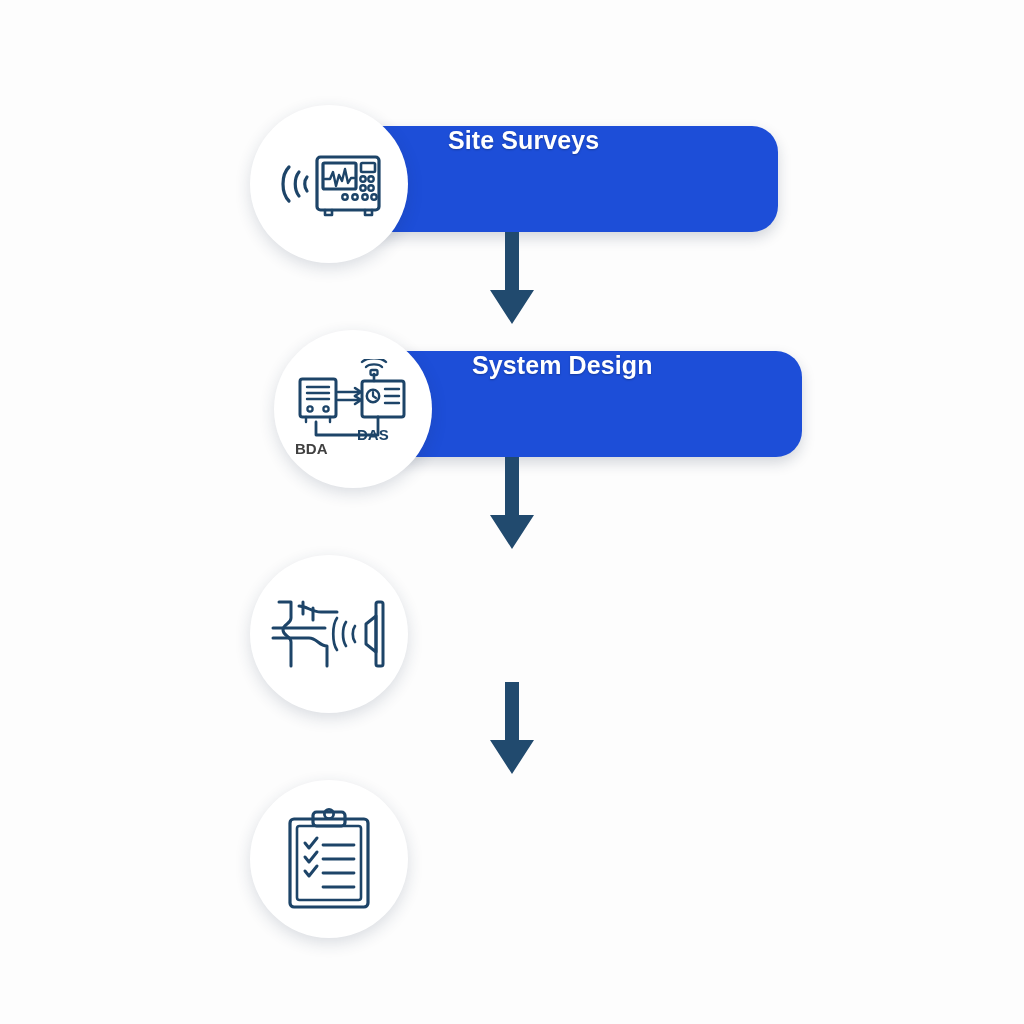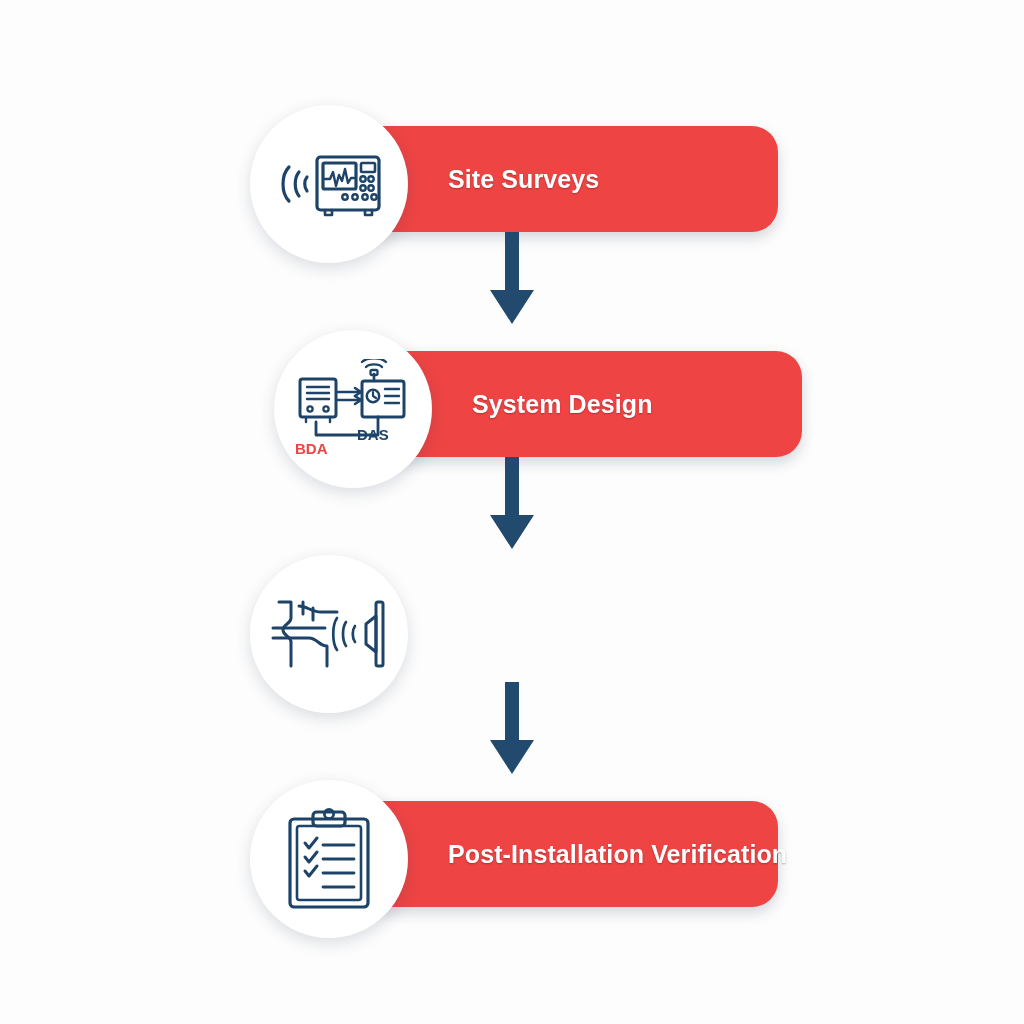--- a/index.html
+++ b/index.html
@@ -27,25 +27,25 @@
     width: 1024px;
     height: 148px;
   }
 
   .step-bar {
     position: absolute;
     left: 330px;
     top: 21px;
     width: 448px;
     height: 106px;
-    background: #ef4444;
+    background: #1d4ed8;
     border-radius: 26px;
     box-shadow: 0 6px 14px rgba(20, 40, 65, 0.18);
     display: flex;
-    align-items: center;
+    align-items: flex-start;
     box-sizing: border-box;
     padding-left: 118px;
   }
 
   .step-label {
     color: #ffffff;
     font-size: 25px;
     font-weight: bold;
     letter-spacing: 0.1px;
     white-space: nowrap;
@@ -174,21 +174,21 @@
           <path d="M74 8 C77 4.5 87 4.5 90 8" stroke-width="2.4"></path>
           <path d="M70 3 C75 -2 89 -2 94 3" stroke-width="2.4"></path>
 
           <path d="M24 63 L24 76 L86 76 L86 58" stroke-width="2.8"></path>
         </svg>
       </span>
     </div>
   </div>
 
   <div style="position:absolute; left:295px; top:440px; z-index:6;">
-    <span style="color:#ef4444; font-size:15px; font-weight:bold; font-family:'Liberation Sans',sans-serif;">BDA</span>
+    <span style="color:#404040; font-size:15px; font-weight:bold; font-family:'Liberation Sans',sans-serif;">BDA</span>
   </div>
   <div style="position:absolute; left:357px; top:426px; z-index:6;">
     <span style="color:#1d4468; font-size:15px; font-weight:bold; font-family:'Liberation Sans',sans-serif;text-align:right;">DAS</span>
   </div>
 
   <div class="connector" id="conn-1">
     <span>
       <svg width="60" height="96" viewBox="0 0 60 96">
         <path d="M23 0 L37 0 L37 58 L52 58 L30 92 L8 58 L23 58 Z" fill="#214a6e"></path>
       </svg>
@@ -220,23 +220,20 @@
 
   <div class="connector" id="conn-2">
     <span>
       <svg width="60" height="96" viewBox="0 0 60 96">
         <path d="M23 0 L37 0 L37 58 L52 58 L30 92 L8 58 L23 58 Z" fill="#214a6e"></path>
       </svg>
     </span>
   </div>
 
   <div class="step" id="step-3">
-    <div class="step-bar">
-      <span class="step-label">Post-Installation Verification</span>
-    </div>
     <div class="step-badge">
       <span>
         <svg width="92" height="104" viewBox="0 0 92 104" fill="none" stroke="#1d4468" stroke-width="3.2" stroke-linecap="round" stroke-linejoin="round">
 
           <rect x="7" y="12" width="78" height="88" rx="4"></rect>
           <rect x="14" y="19" width="64" height="74" rx="2.5" stroke-width="2.6"></rect>
 
           <rect x="30" y="5" width="32" height="14" rx="3.5"></rect>
           <circle cx="46" cy="7" r="4.6" stroke-width="2.8"></circle>
 

